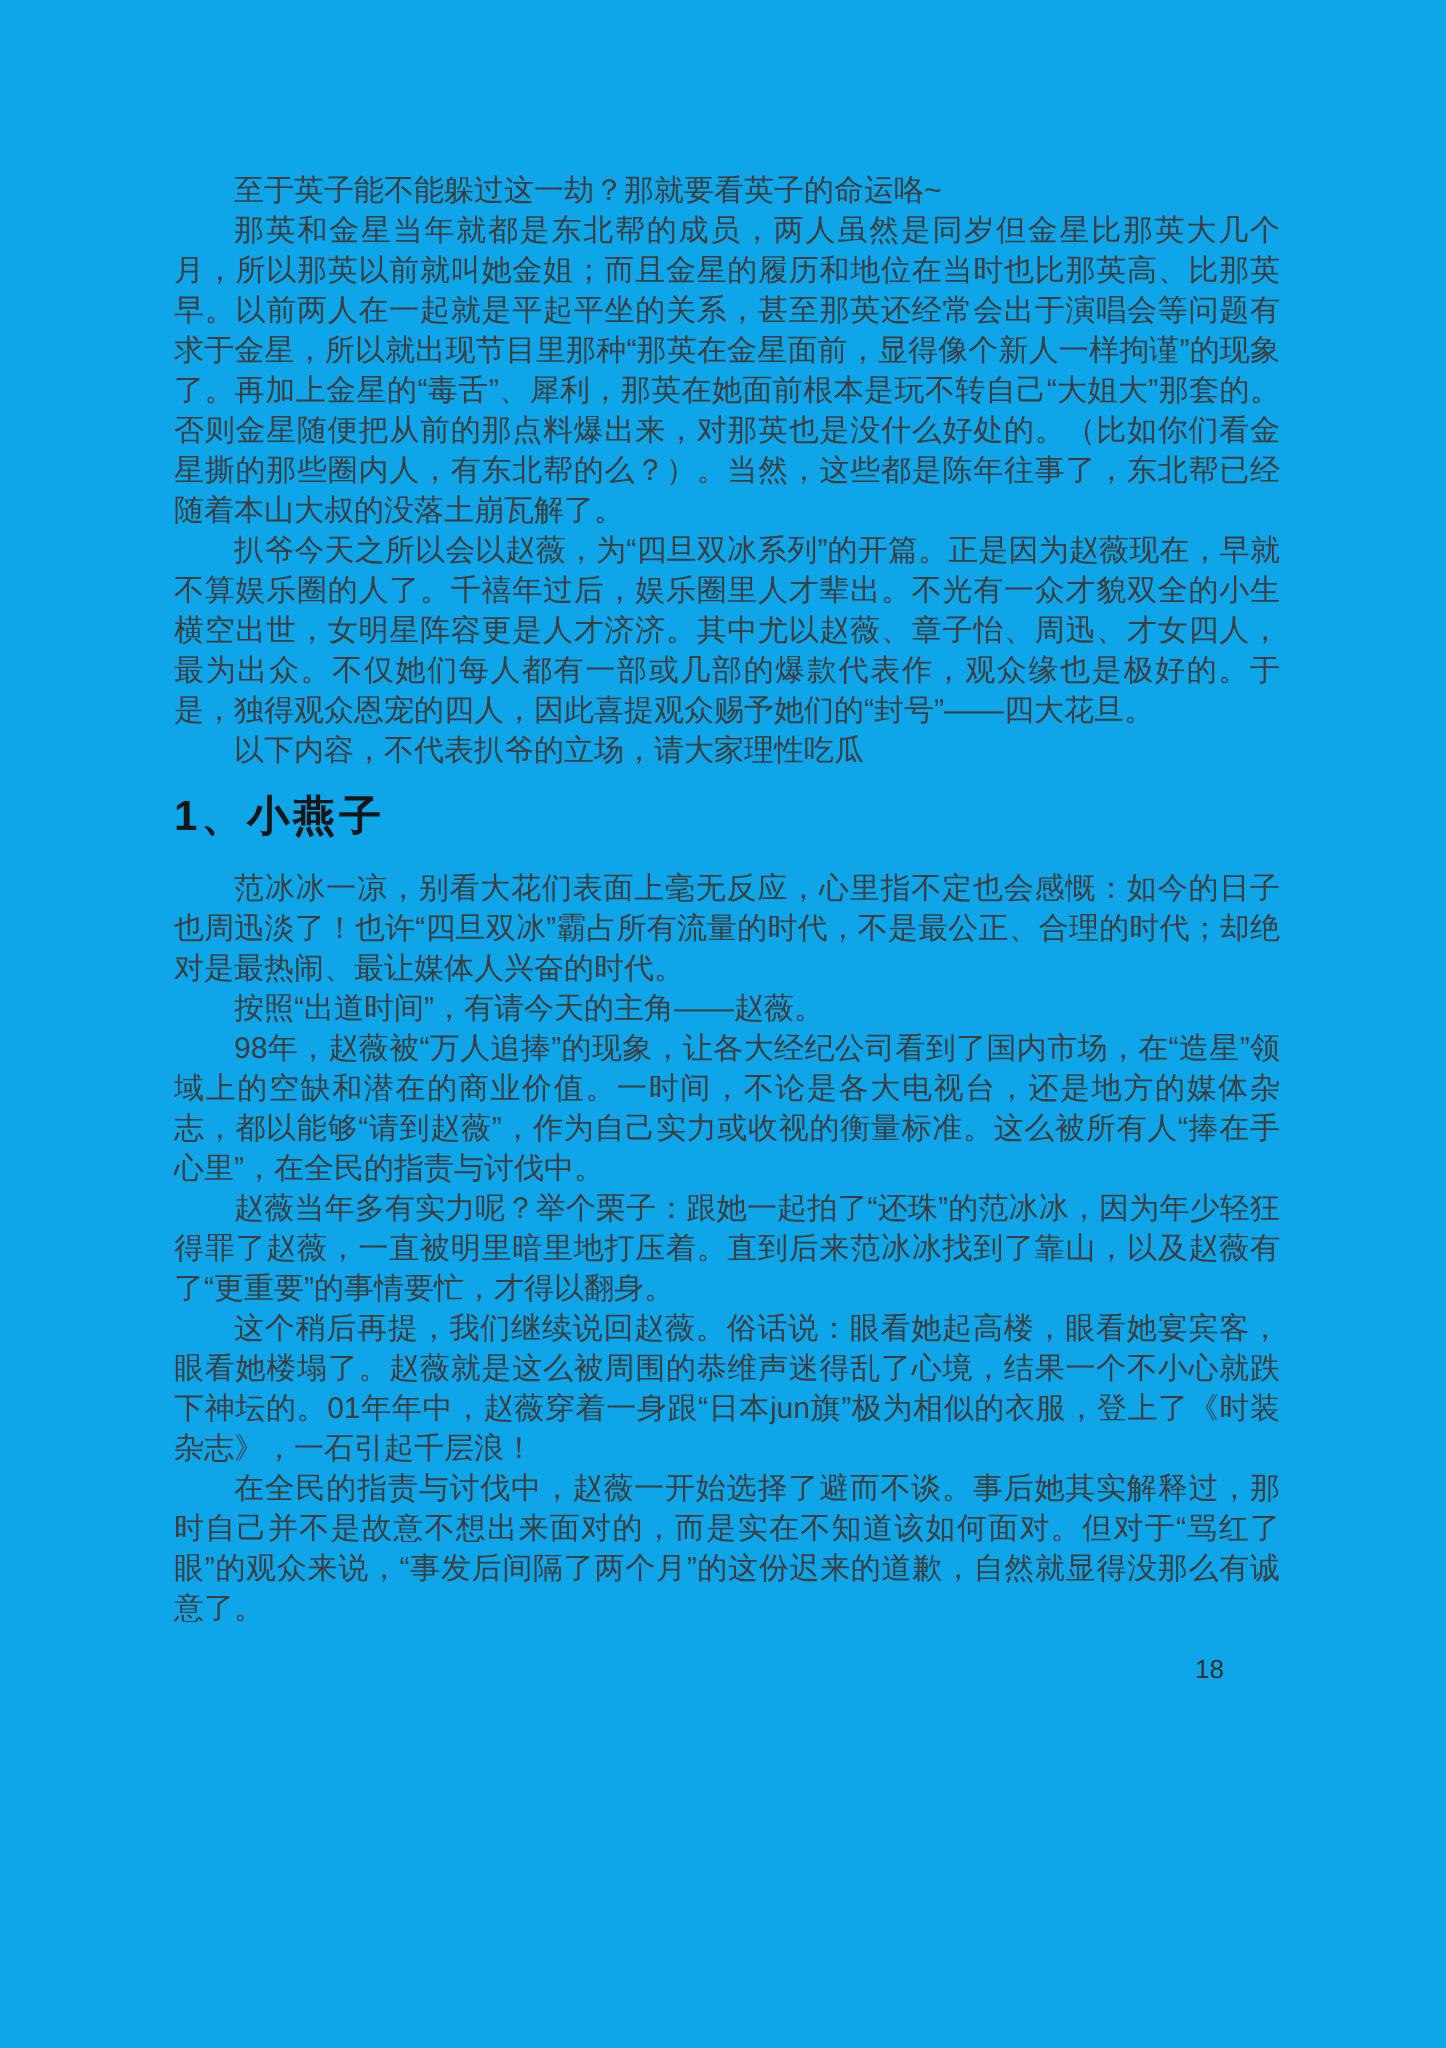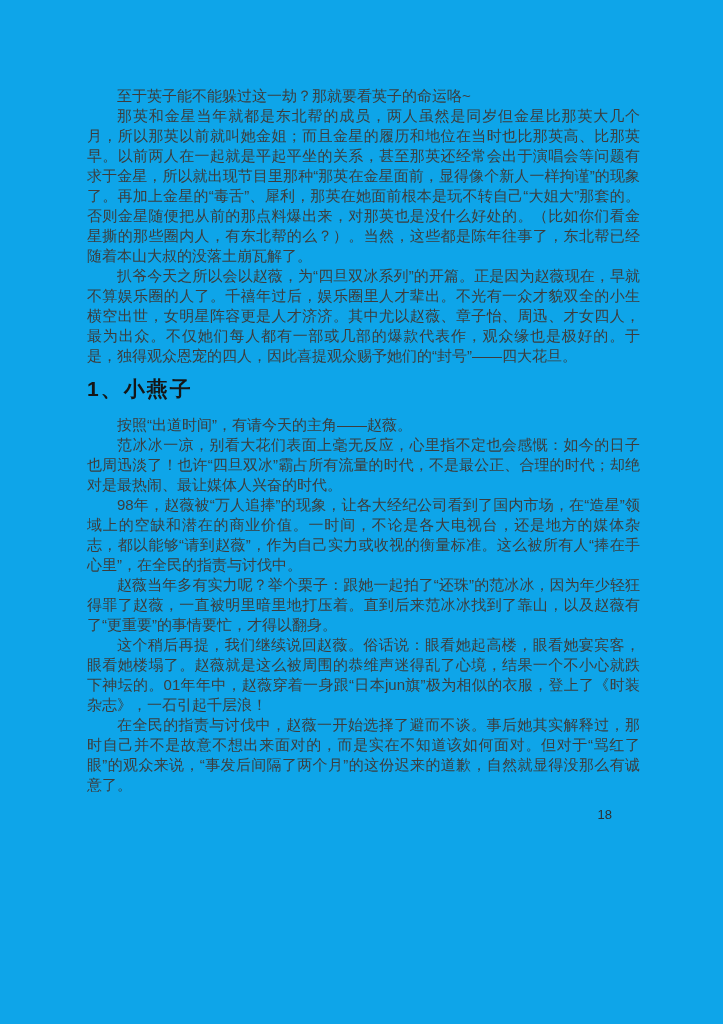--- a/index.html
+++ b/index.html
@@ -60,25 +60,26 @@
 <body>
 
 <div class="page">
   <div class="content">
 
     <p class="para">至于英子能不能躲过这一劫？那就要看英子的命运咯~</p>
     <p class="para">那英和金星当年就都是东北帮的成员，两人虽然是同岁但金星比那英大几个月，所以那英以前就叫她金姐；而且金星的履历和地位在当时也比那英高、比那英早。以前两人在一起就是平起平坐的关系，甚至那英还经常会出于演唱会等问题有求于金星，所以就出现节目里那种“那英在金星面前，显得像个新人一样拘谨”的现象了。再加上金星的“毒舌”、犀利，那英在她面前根本是玩不转自己“大姐大”那套的。否则金星随便把从前的那点料爆出来，对那英也是没什么好处的。（比如你们看金星撕的那些圈内人，有东北帮的么？）。当然，这些都是陈年往事了，东北帮已经随着本山大叔的没落土崩瓦解了。</p>
 
 
     <p class="para">扒爷今天之所以会以赵薇，为“四旦双冰系列”的开篇。正是因为赵薇现在，早就不算娱乐圈的人了。千禧年过后，娱乐圈里人才辈出。不光有一众才貌双全的小生横空出世，女明星阵容更是人才济济。其中尤以赵薇、章子怡、周迅、才女四人，最为出众。不仅她们每人都有一部或几部的爆款代表作，观众缘也是极好的。于是，独得观众恩宠的四人，因此喜提观众赐予她们的“封号”——四大花旦。</p>
+    <p class="para">以下内容，不代表扒爷的立场，请大家理性吃瓜</p>
 
     <h2 class="section-heading">1、小燕子</h2>
 
+    <p class="para">范冰冰一凉，别看大花们表面上毫无反应，心里指不定也会感慨：如今的日子也周迅淡了！也许“四旦双冰”霸占所有流量的时代，不是最公正、合理的时代；却绝对是最热闹、最让媒体人兴奋的时代。</p>
     <p class="para">按照“出道时间”，有请今天的主角——赵薇。</p>
-    <p class="para">范冰冰一凉，别看大花们表面上毫无反应，心里指不定也会感慨：如今的日子也周迅淡了！也许“四旦双冰”霸占所有流量的时代，不是最公正、合理的时代；却绝对是最热闹、最让媒体人兴奋的时代。</p>
     <p class="para">98年，赵薇被“万人追捧”的现象，让各大经纪公司看到了国内市场，在“造星”领域上的空缺和潜在的商业价值。一时间，不论是各大电视台，还是地方的媒体杂志，都以能够“请到赵薇”，作为自己实力或收视的衡量标准。这么被所有人“捧在手心里”，在全民的指责与讨伐中。</p>
     <p class="para">赵薇当年多有实力呢？举个栗子：跟她一起拍了“还珠”的范冰冰，因为年少轻狂得罪了赵薇，一直被明里暗里地打压着。直到后来范冰冰找到了靠山，以及赵薇有了“更重要”的事情要忙，才得以翻身。</p>
     <p class="para">这个稍后再提，我们继续说回赵薇。俗话说：眼看她起高楼，眼看她宴宾客，眼看她楼塌了。赵薇就是这么被周围的恭维声迷得乱了心境，结果一个不小心就跌下神坛的。01年年中，赵薇穿着一身跟“日本jun旗”极为相似的衣服，登上了《时装杂志》，一石引起千层浪！</p>
     <p class="para">在全民的指责与讨伐中，赵薇一开始选择了避而不谈。事后她其实解释过，那时自己并不是故意不想出来面对的，而是实在不知道该如何面对。但对于“骂红了眼”的观众来说，“事发后间隔了两个月”的这份迟来的道歉，自然就显得没那么有诚意了。</p>
 
     <div class="page-number">18</div>
   </div>
 </div>
 
 </body></html>

